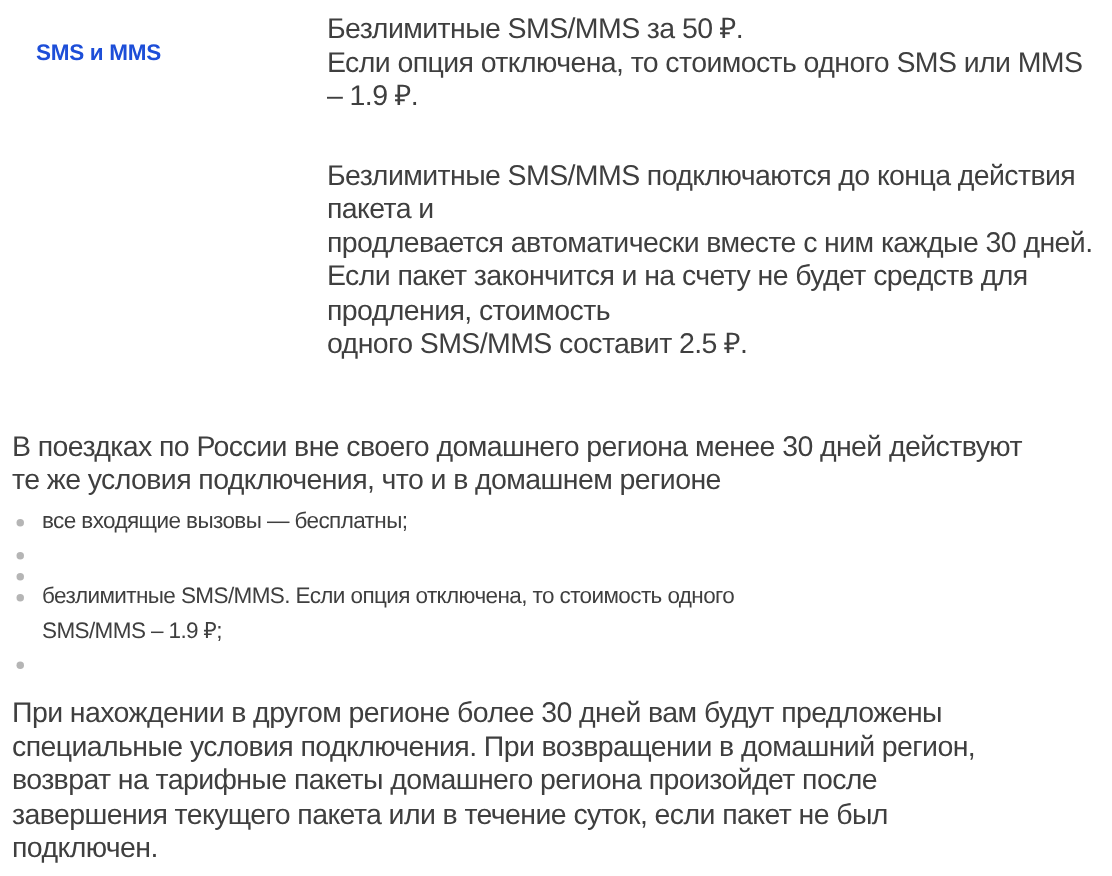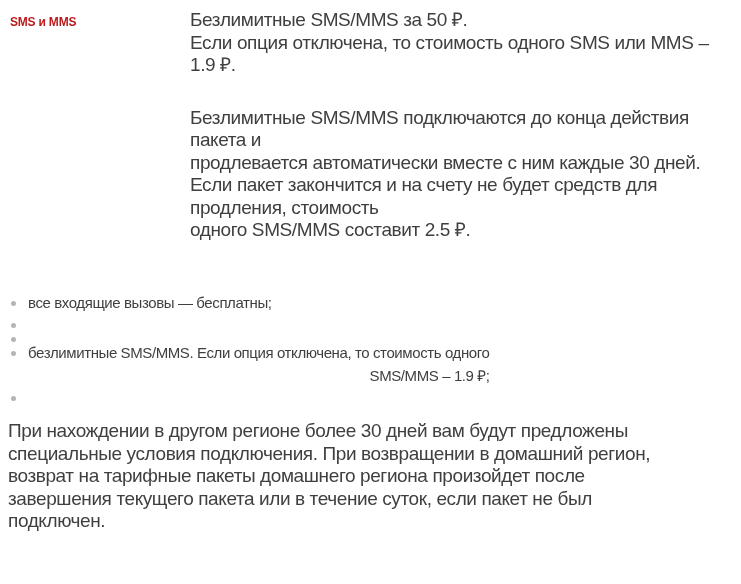--- a/index.html
+++ b/index.html
@@ -22,26 +22,26 @@
   .row {
     display: flex;
     align-items: flex-start;
   }
   .row-travel {
     margin-top: 46px;
   }
   .label {
     flex: none;
     width: 178px;
-    margin: 2px;
-    font-size: 12px;
+    margin: 16px;
+    font-size: 15px;
     font-weight: 700;
     line-height: 22.5px;
     letter-spacing: -0.2px;
-    color: #b91c1c;
+    color: #1d4ed8;
   }
   .content {
     flex: 1;
     min-width: 0;
   }
   .para {
     margin: 0;
     font-size: 19px;
     line-height: 22.5px;
     letter-spacing: -0.4px;
@@ -51,21 +51,20 @@
   .para + .para {
     margin-top: 30px;
   }
   .para.after {
     margin-top: 19px;
   }
   .bullets {
     list-style: none;
     margin: 4px 0 0 0;
     padding: 0;
-    text-align: right;
   }
   .bullet {
     display: flex;
     align-items: flex-start;
   }
   .dot {
     flex: none;
     width: 5px;
     height: 5px;
     border-radius: 50%;
@@ -92,20 +91,22 @@
 Если опция отключена, то стоимость одного SMS или MMS – 1.9 ₽.</p>
       <p class="para">Безлимитные SMS/MMS подключаются до конца действия пакета и
 продлевается автоматически вместе с ним каждые 30 дней.
 Если пакет закончится и на счету не будет средств для продления, стоимость
 одного SMS/MMS составит 2.5 ₽.</p>
     </div>
   </section>
 
   <section class="row row-travel">
     <div class="content">
+      <p class="para intro">В поездках по России вне своего домашнего региона менее 30 дней действуют
+те же условия подключения, что и в домашнем регионе</p>
 
       <ul class="bullets">
         <li class="bullet">
           <span class="dot"></span>
           <span class="bullet-text">все входящие вызовы — бесплатны;</span>
         </li>
         <li class="bullet">
           <span class="dot"></span>
         </li>
         <li class="bullet">

